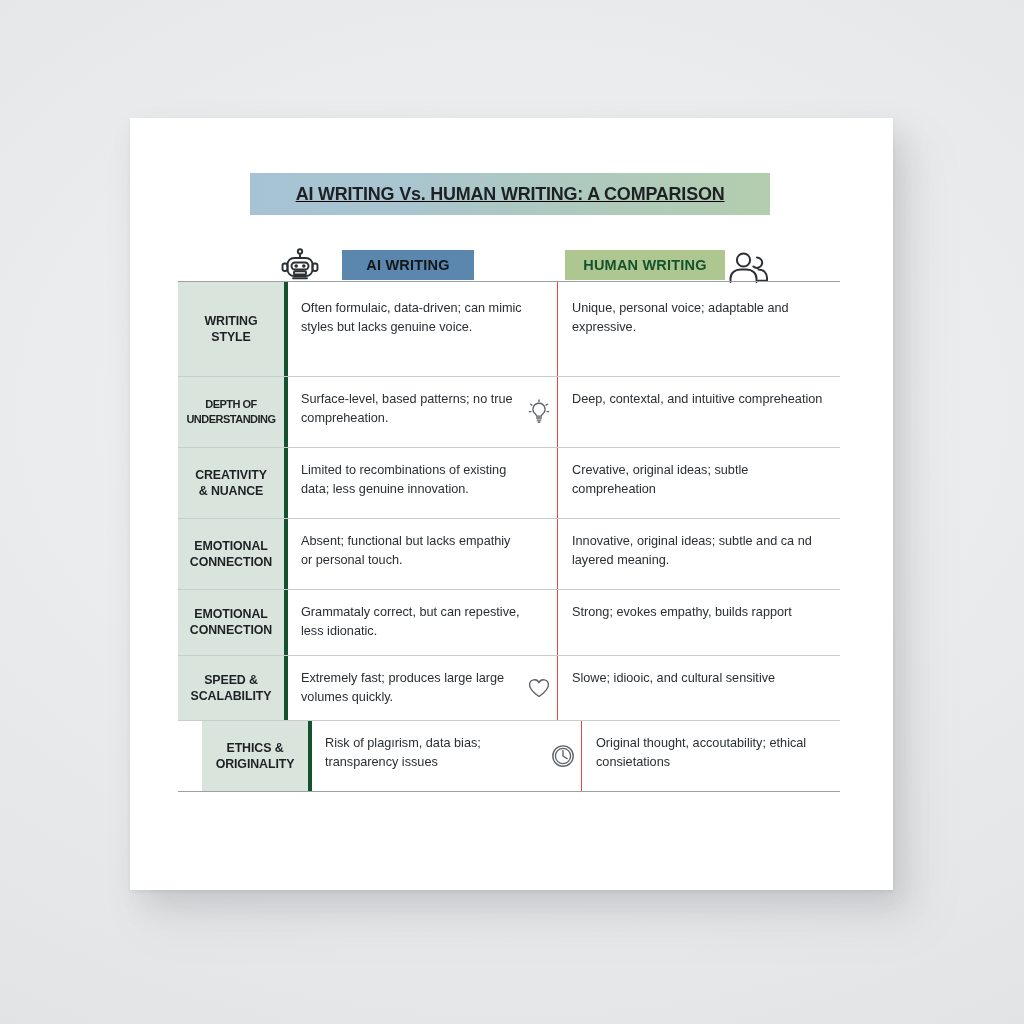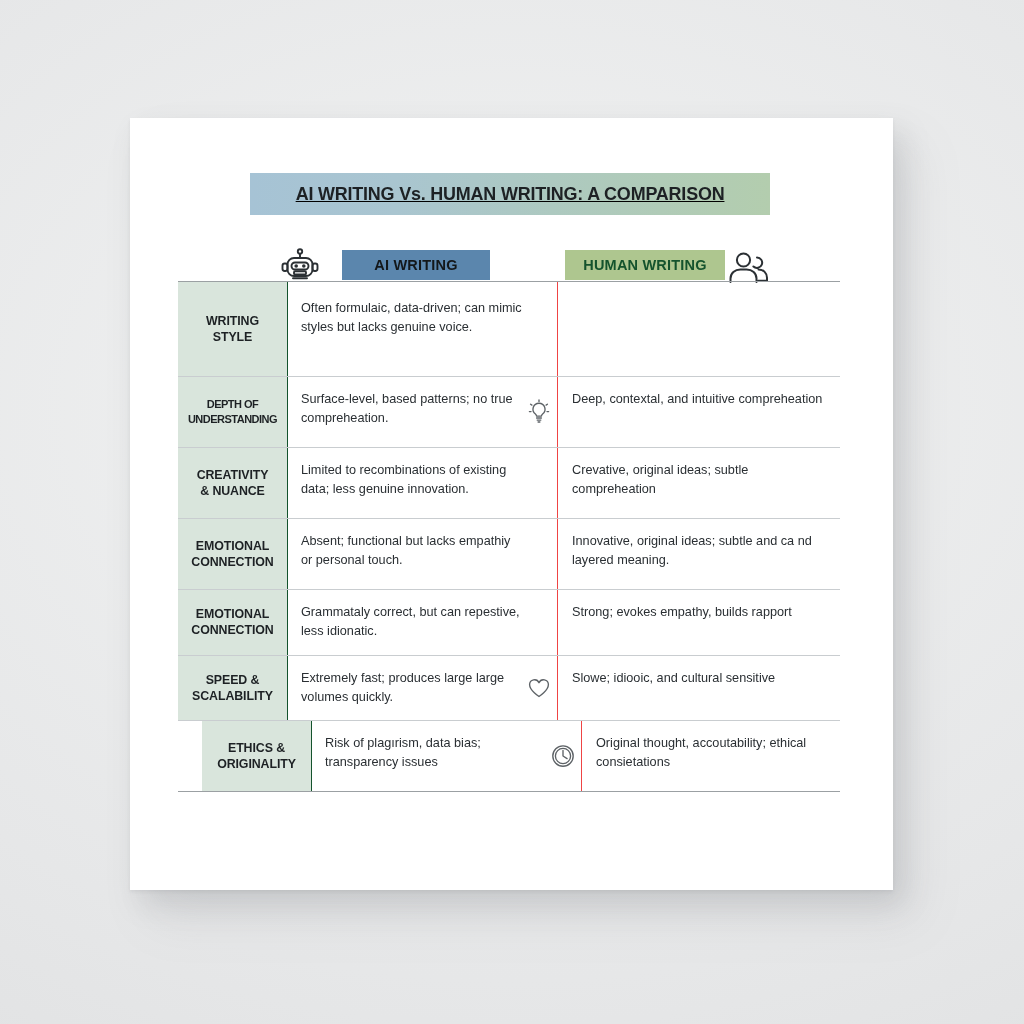--- a/index.html
+++ b/index.html
@@ -87,21 +87,21 @@
     height: 30px;
     display: flex;
     align-items: center;
     justify-content: center;
     font-size: 14.5px;
     font-weight: bold;
     letter-spacing: 0.2px;
   }
   .badge-ai {
     left: 212px;
-    width: 148px;
+    width: 132px;
     background: #5b86ad;
     color: #13171a;
   }
   .badge-human {
     left: 435px;
     width: 160px;
     background: #aec68f;
     color: #14532d;
   }
 
@@ -119,21 +119,21 @@
     display: flex;
     position: relative;
     border-bottom: 1px solid #c9cdd0;
   }
   .row:last-child { border-bottom: none; padding-left: 24px; }
 
   .cell-label {
     width: 110px;
     flex: 0 0 110px;
     background: #d9e5dc;
-    border-right: 1px solid #14532d;
+    border-right: 4px solid #14532d;
     box-sizing: border-box;
     display: flex;
     align-items: center;
     justify-content: center;
     text-align: center;
     padding: 6px 2px;
   }
   .cell-label span {
     font-size: 12.4px;
     font-weight: bold;
@@ -230,20 +230,23 @@
 
   <div class="table">
 
     <div class="row r1">
       <div class="cell-label">
         <span><span>WRITING</span><br><span>STYLE</span></span>
       </div>
       <div class="cell-ai">
         <p>Often formulaic, data-driven; can mimic styles but lacks genuine voice.</p>
       </div>
+      <div class="cell-human">
+        <p>Unique, personal voice; adaptable and expressive.</p>
+      </div>
     </div>
 
     <div class="row r2">
       <div class="cell-label label-wide">
         <span><span>DEPTH OF</span><br><span>UNDERSTANDING</span></span>
       </div>
       <div class="cell-ai">
         <p>Surface-level, based patterns; no true compreheation.</p>
         <span class="row-icon">
           <svg viewBox="0 0 26 26" width="26" height="26" fill="none" stroke="#3a4045" stroke-width="1.35" stroke-linecap="round" stroke-linejoin="round">

